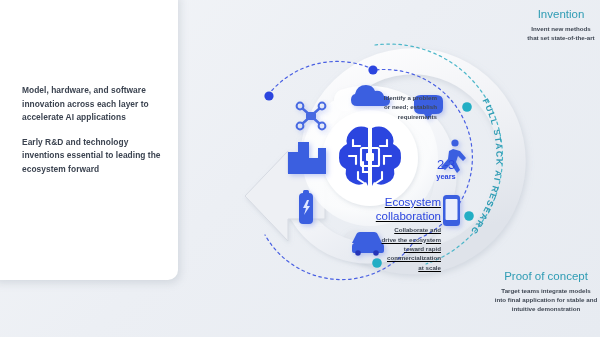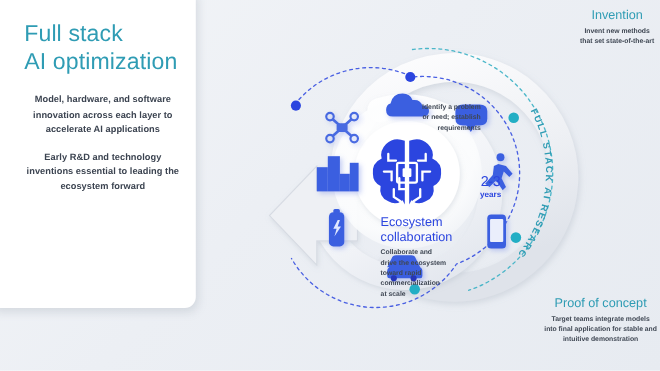--- a/index.html
+++ b/index.html
@@ -16,59 +16,55 @@
     position:absolute;left:-6px;top:-6px;width:184px;height:286px;
     background:#ffffff;border-radius:0 0 10px 0;
     box-shadow:2px 3px 9px rgba(120,130,145,.22);
     z-index:30;
   }
   .card-title{
     position:absolute;left:28px;top:24px;width:150px;
     color:#2f9cb4;font-size:21px;line-height:1.22;font-weight:400;
     letter-spacing:.1px;
   }
-  .card-paras{position:absolute;left:28px;top:90px;width:143px;text-align:center;}
+  .card-paras{position:absolute;left:28px;top:90px;width:143px;}
   .card-para{
     color:#3b4350;font-size:8.4px;line-height:1.62;font-weight:700;
     margin-bottom:11px;letter-spacing:.05px;
   }
 
   
   .diagram{position:absolute;left:170px;top:0;width:430px;height:337px;}
   .dsvg{position:absolute;left:0;top:0;}
 
   
   .lbl{position:absolute;}
   .lbl .h{font-size:11.5px;line-height:1.18;font-weight:400;margin-bottom:2px;}
   .lbl .b{font-size:6.2px;line-height:1.52;font-weight:700;color:#3f4753;}
   .h-blue{color:#2b45df;}
   .h-teal{color:#2f9cb4;}
 
   .lbl-invention{left:321px;top:8px;width:140px;text-align:center;}
   .lbl-vision{left:185px;top:93px;width:82px;text-align:right;}
-  .lbl-eco{left:176px;top:196px;width:95px;text-align:left;}
+  .lbl-eco{left:176px;top:196px;width:95px;text-align:right;text-decoration:underline;}
   .lbl-poc{left:296px;top:270px;width:160px;text-align:center;}
 
   .years{
     position:absolute;left:250px;top:158px;width:52px;text-align:center;
     color:#2b45df;z-index:20;
   }
   .years .y1{font-size:13px;line-height:1;font-weight:400;letter-spacing:-.3px;}
   .years .y2{font-size:7.4px;line-height:1.1;font-weight:700;margin-top:2px;}
 </style>
 </head>
 <body>
 
 <div class="stage">
 
   <div class="left-card">
-    <div class="card-title">
-      <div>Full stack</div>
-      <div>AI optimization</div>
-    </div>
     <div class="card-paras">
       <div class="card-para">Model, hardware, and software innovation across each layer to accelerate AI applications</div>
       <div class="card-para">Early R&amp;D and technology inventions essential to leading the ecosystem forward</div>
     </div>
   </div>
 
   <div class="diagram">
 
     <svg class="dsvg" width="430" height="337" viewBox="0 0 430 337">
       <defs>

